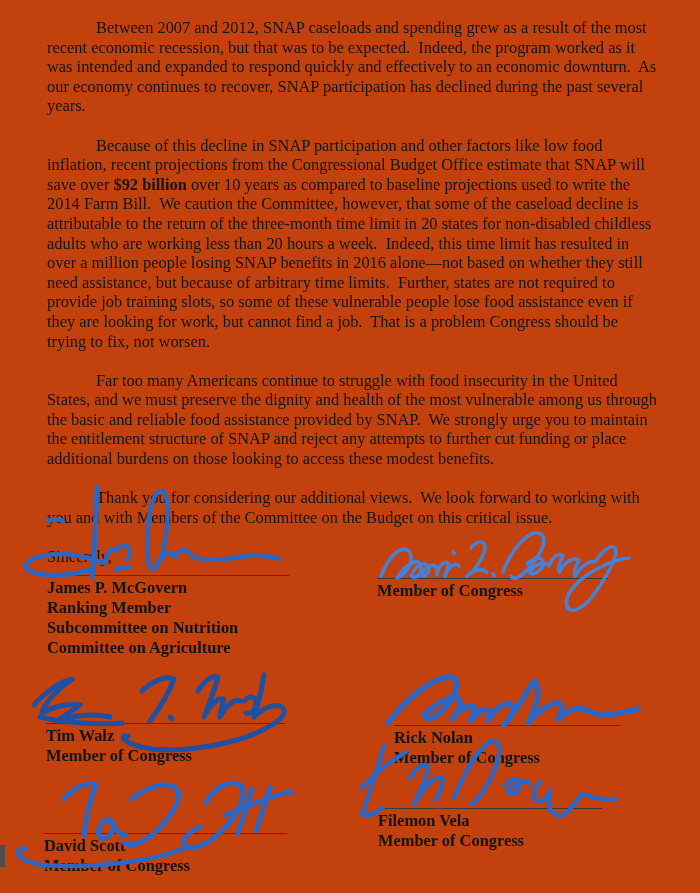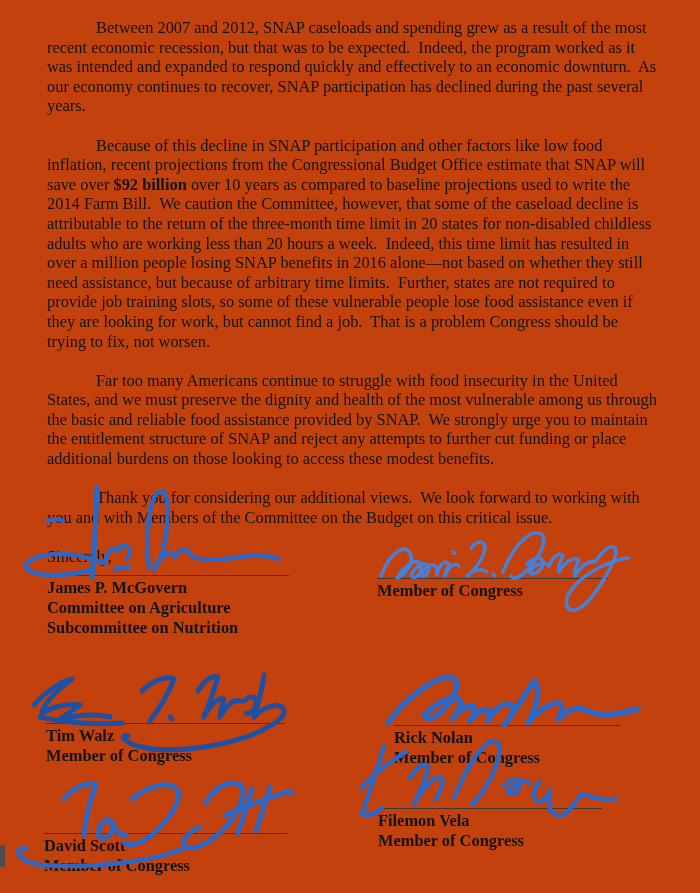--- a/index.html
+++ b/index.html
@@ -76,22 +76,23 @@
       <path stroke-width="4.5" d="M 31,40 C 36,38 42,38 46,40"></path>
       <path stroke-width="4.5" d="M 76,88 C 58,94 20,98 10,88 C 4,80 26,70 58,74 C 70,76 80,80 88,82"></path>
       <path stroke-width="4.5" d="M 88,82 C 90,70 96,64 100,70 C 102,64 108,62 112,68 C 113,72 112,76 110,78"></path>
       <path stroke-width="4.5" d="M 98,88 L 112,86"></path>
       <path stroke-width="4.5" d="M 132,86 C 128,56 132,14 143,10 C 152,8 153,38 146,70 C 143,80 139,86 137,88"></path>
       <path stroke-width="4.5" d="M 137,88 C 146,72 154,68 158,76 C 162,68 170,66 174,74 C 180,80 200,80 222,76 C 238,74 252,74 262,78"></path>
     </svg>
     <div class="sig-line" style="width:242px;"></div>
     <div class="sig-names">
       <div>James P. McGovern</div>
+      <div>Ranking Member</div>
+      <div>Subcommittee on Nutrition</div>
       <div>Committee on Agriculture</div>
-      <div>Subcommittee on Nutrition</div>
     </div>
   </div>
 
   <div class="sig-block" style="left:377px; top:578px;">
     <svg class="sig-art" style="left: -4px; top: -64px; color: rgb(74, 128, 212);" width="262" height="118" viewBox="0 0 262 118">
       <path stroke-width="3.6" d="M 8,62 C 18,36 34,28 38,42 C 40,52 30,62 24,64 C 34,48 48,42 48,54 C 48,62 40,66 38,61 C 44,50 54,46 56,54 C 56,60 50,64 48,61 C 52,52 60,48 64,54 L 64,61 C 66,50 72,46 76,50 C 74,56 72,60 72,62 C 76,52 82,48 86,52"></path>
       <path stroke-width="3.6" d="M 80,38 l 1.5,1.5"></path>
       <path stroke-width="3.6" d="M 98,34 C 104,26 112,26 112,34 C 110,46 100,58 94,62 C 100,56 108,54 114,58"></path>
       <path stroke-width="3.6" d="M 120,60 l 1.5,1.5"></path>
       <path stroke-width="3.6" d="M 130,58 C 140,32 158,14 168,20 C 176,26 166,44 152,58 C 146,64 140,66 138,62"></path>

